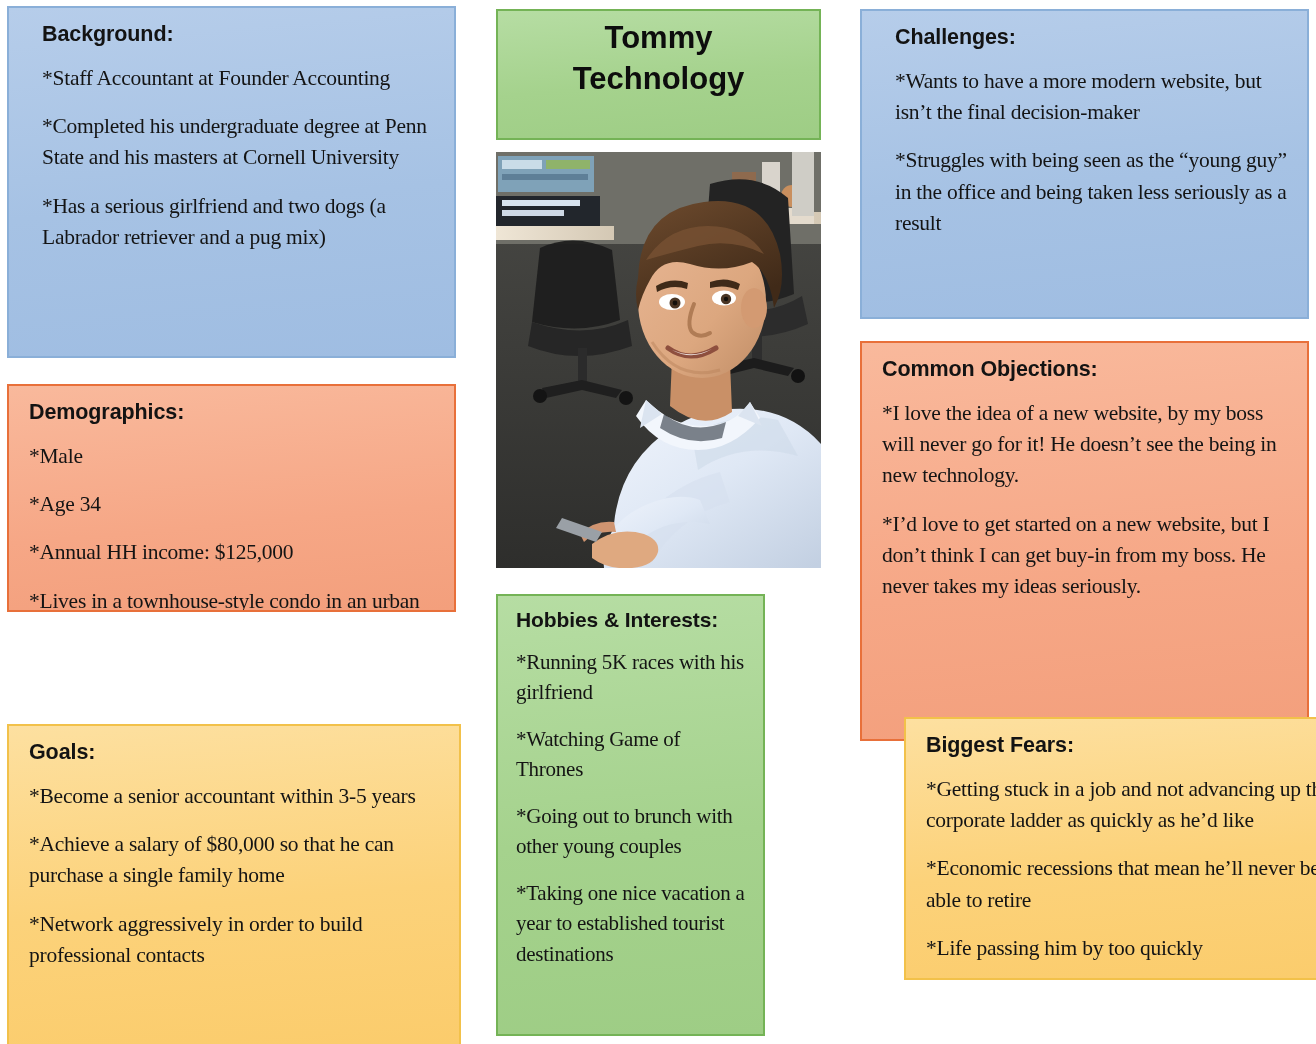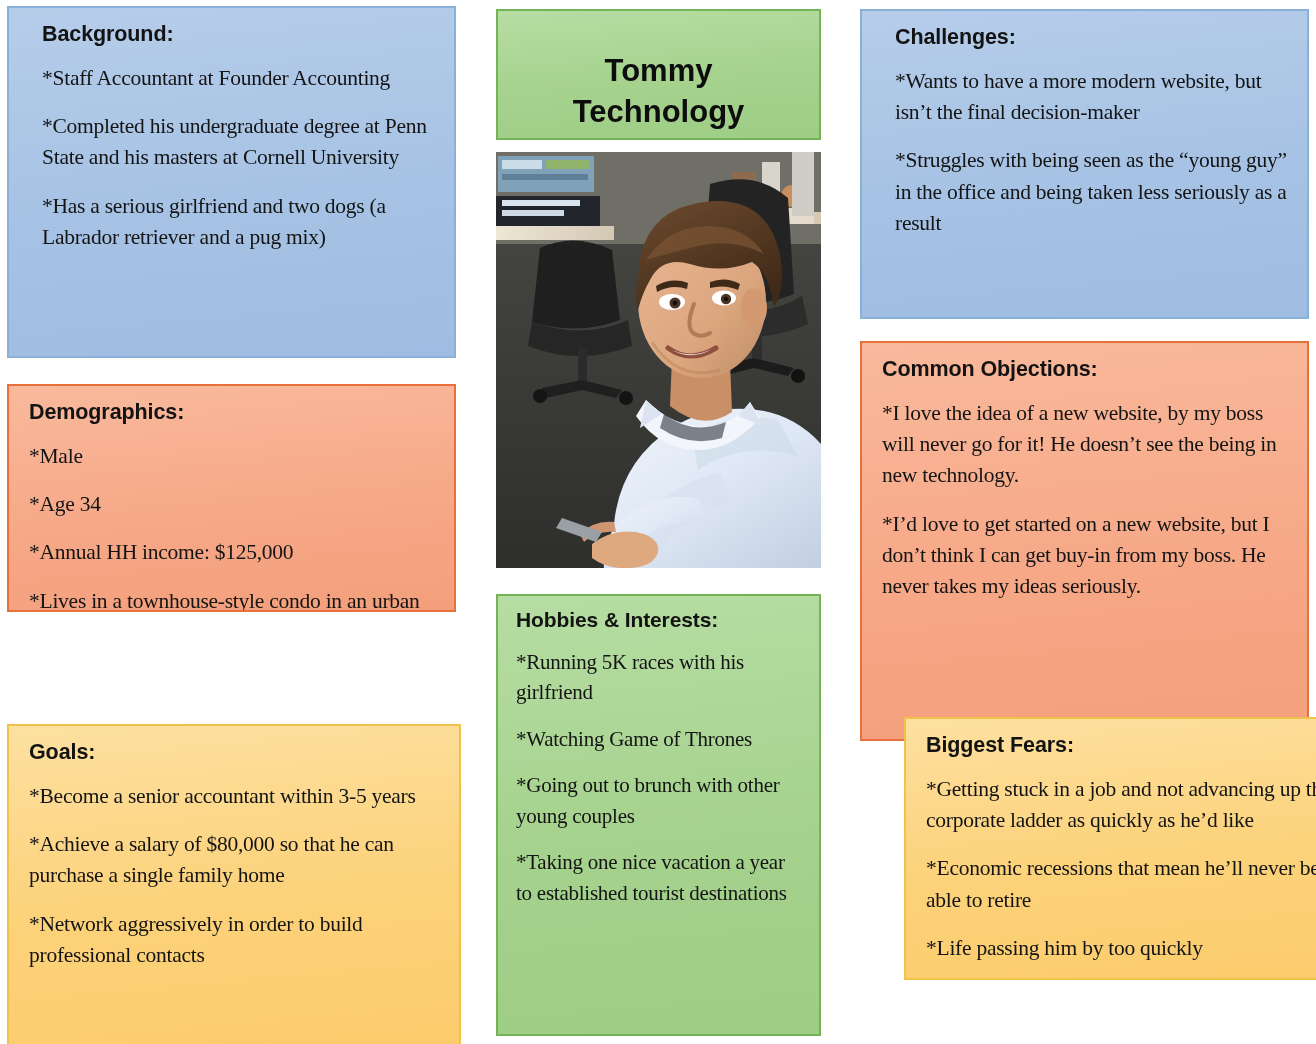--- a/index.html
+++ b/index.html
@@ -56,25 +56,25 @@
     border-color:#74b356;
   }
 
   
   #bg-background{left:7px;  top:6px;   width:449px; height:352px;}
   #bg-demographics{left:7px;top:384px; width:449px; height:228px;}
   #bg-goals{left:7px;       top:724px; width:454px; height:322px;}
 
   
   #bg-title{left:496px; top:9px; width:325px; height:131px;
-            display:flex;align-items:flex-end;justify-content:center;padding:6px;}
+            display:flex;align-items:flex-start;justify-content:center;padding:6px;}
   #bg-title .persona-name{
     font-weight:bold;font-size:31px;line-height:1.33;color:#0d0d0d;text-align:center;
   }
-  #bg-hobbies{left:496px; top:594px; width:325px; height:442px; padding:12px 14px 28px 18px;}
+  #bg-hobbies{left:496px; top:594px; width:269px; height:442px; padding:12px 14px 28px 18px;}
   #bg-hobbies .title{font-size:21px;margin-bottom:15px;}
   #bg-hobbies p.bullet{font-size:21px;margin-bottom:16px;}
 
   
   #bg-challenges{left:860px; top:9px;   width:449px; height:310px;}
   #bg-objections{left:860px; top:341px; width:449px; height:400px;}
   #bg-fears{left:860px;      top:717px; width:449px; height:263px;margin-left:44px;}
 
   
   #persona-photo{

